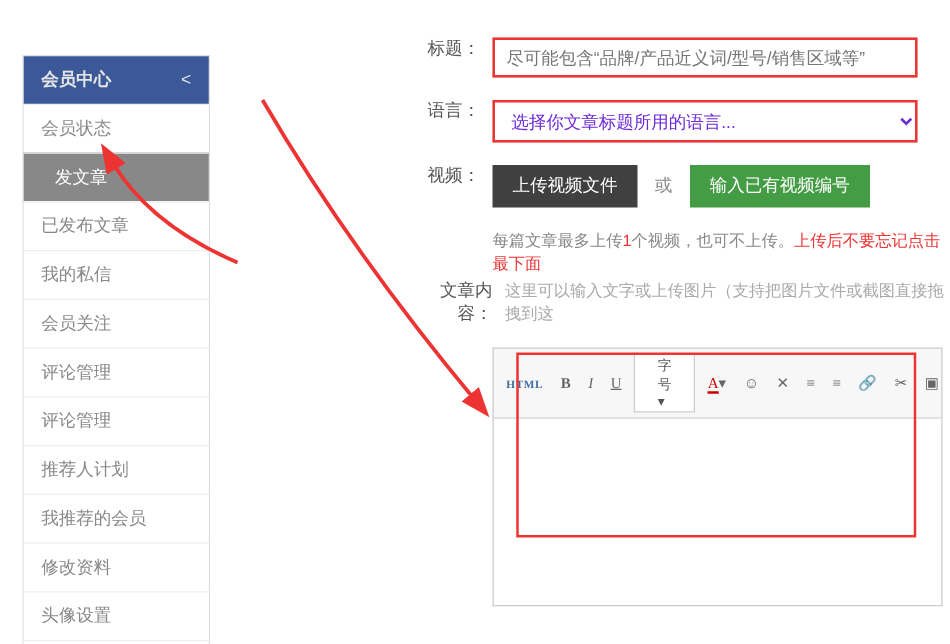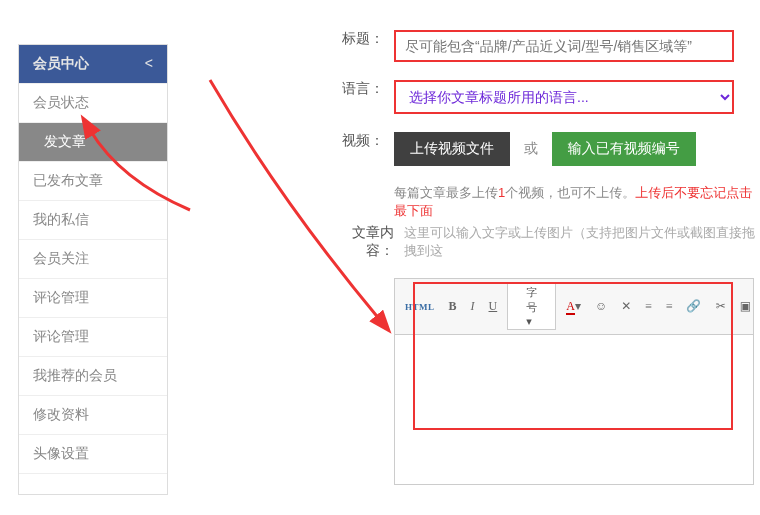--- a/index.html
+++ b/index.html
@@ -157,20 +157,21 @@
     <span>会员中心</span>
     <span class="chev">&lt;</span>
   </div>
   <div class="sidebar-item"><span>会员状态</span></div>
   <div class="sidebar-item active"><span>发文章</span></div>
   <div class="sidebar-item"><span>已发布文章</span></div>
   <div class="sidebar-item"><span>我的私信</span></div>
   <div class="sidebar-item"><span>会员关注</span></div>
   <div class="sidebar-item"><span>评论管理</span></div>
   <div class="sidebar-item"><span>评论管理</span></div>
+  <div class="sidebar-item"><span>推荐人计划</span></div>
   <div class="sidebar-item"><span>我推荐的会员</span></div>
   <div class="sidebar-item"><span>修改资料</span></div>
   <div class="sidebar-item"><span>头像设置</span></div>
   <div class="sidebar-item"></div>
 </div>
 
 <div class="main">
 
   <div class="form-row">
     <div class="form-label">标题：</div>

